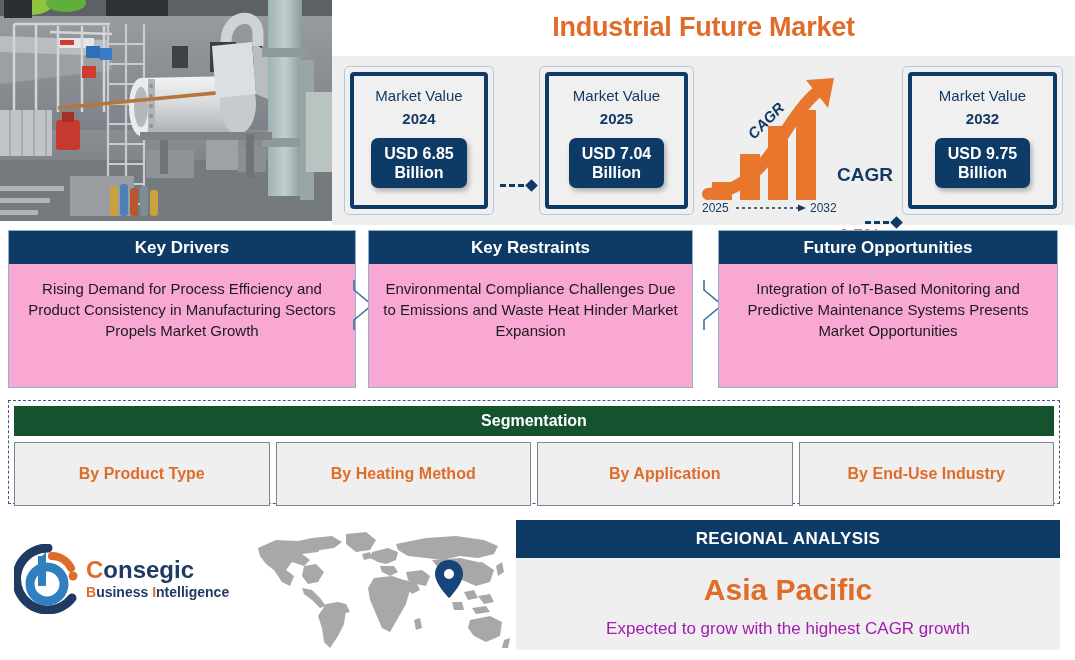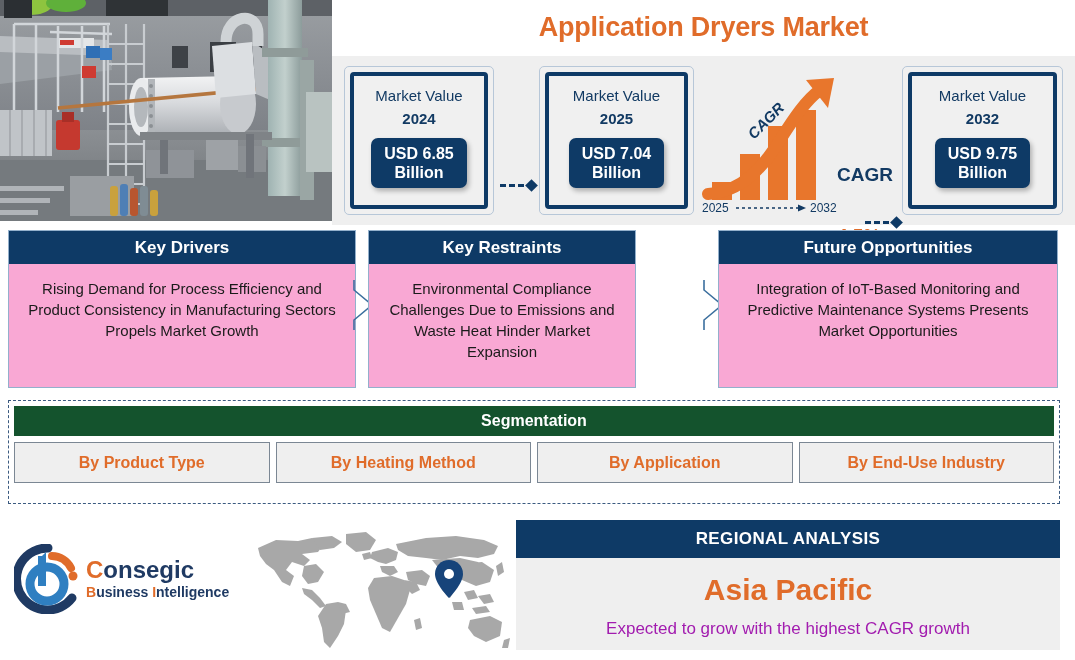--- a/index.html
+++ b/index.html
@@ -77,37 +77,37 @@
   .dcard { position:absolute; top:0; background:#f9a8d4; border:1px solid #93b0cc; }
   .dcard .dhead {
     background:#0e3a66; color:#ffffff; font-size:17px; font-weight:bold;
     text-align:center; line-height:33px; height:33px;
   }
   .dcard .dbody {
     padding:14px 10px 0 10px; text-align:center;
     font-size:15px; line-height:21px; color:#1b1b1b;
   }
   #dcard1 { left:8px; width:348px; height:158px; }
-  #dcard2 { left:368px; width:268px; height:158px; }
+  #dcard2 { left:368px; width:325px; height:158px; }
   #dcard3 { left:718px; width:340px; height:158px; }
 
   .chev { position:absolute; top:50px; width:22px; height:50px; }
   #chev1 { left:352px; }
   #chev2 { left:702px; }
 
   
   .seg-outer {
     position:absolute; left:8px; top:400px; width:1052px; height:104px;
     border:1px dashed #3b5a80; background:#ffffff; padding:5px;
   }
   .seg-head {
     background:#14532d; color:#fff; font-size:16px; font-weight:bold;
     text-align:center; line-height:30px; height:30px;
   }
-  .seg-items { display:flex; gap:6px; margin-top:6px; height:41px; }
+  .seg-items { display:flex; gap:6px; margin-top:6px; height:64px; }
   .seg-item {
     flex:1; background:#efefef; border:1px solid #7b8794;
     display:flex; align-items:center; justify-content:center;
     color:#E06C2A; font-size:16px; font-weight:bold;
   }
 
   
   .bottom { position:absolute; left:0; top:508px; width:1075px; height:152px; background:#fff; }
 
   .logo-wrap { position:absolute; left:14px; top:36px; width:225px; height:72px; }
@@ -270,21 +270,21 @@
 
         <g fill="#b0b4b8">
           <rect x="0" y="186" width="64" height="5"></rect>
           <rect x="0" y="198" width="50" height="5"></rect>
           <rect x="0" y="210" width="38" height="5"></rect>
         </g>
       </svg>
     </div>
 
     <div class="top-right">
-      <div class="main-title">Application Dryers Market</div>
+      <div class="main-title">Industrial Future Market</div>
 
       <div class="values-panel">
 
         <div class="mv-card" id="card2024">
           <div class="mv-inner">
             <div class="mv-label">Market Value</div>
             <div class="mv-year">2024</div>
             <div class="mv-pill">
               <span>USD 6.85</span><br>
               <span>Billion</span>

